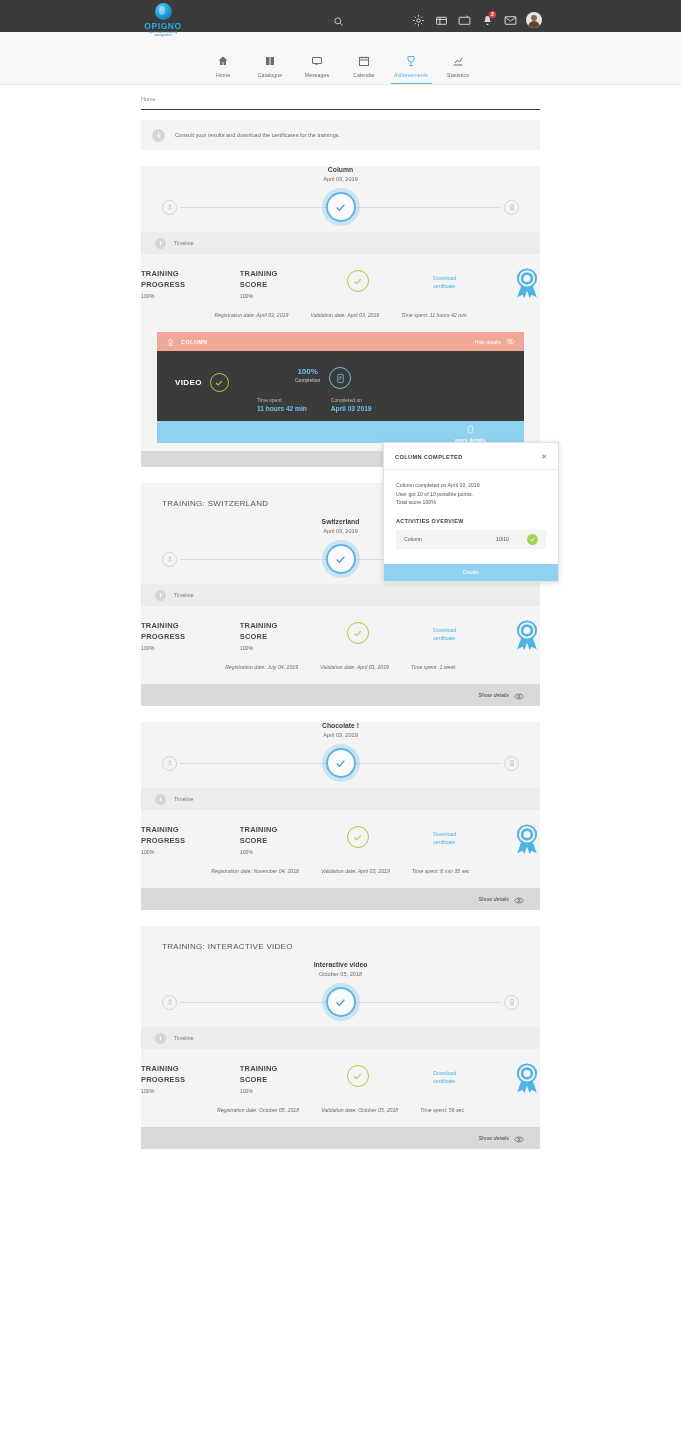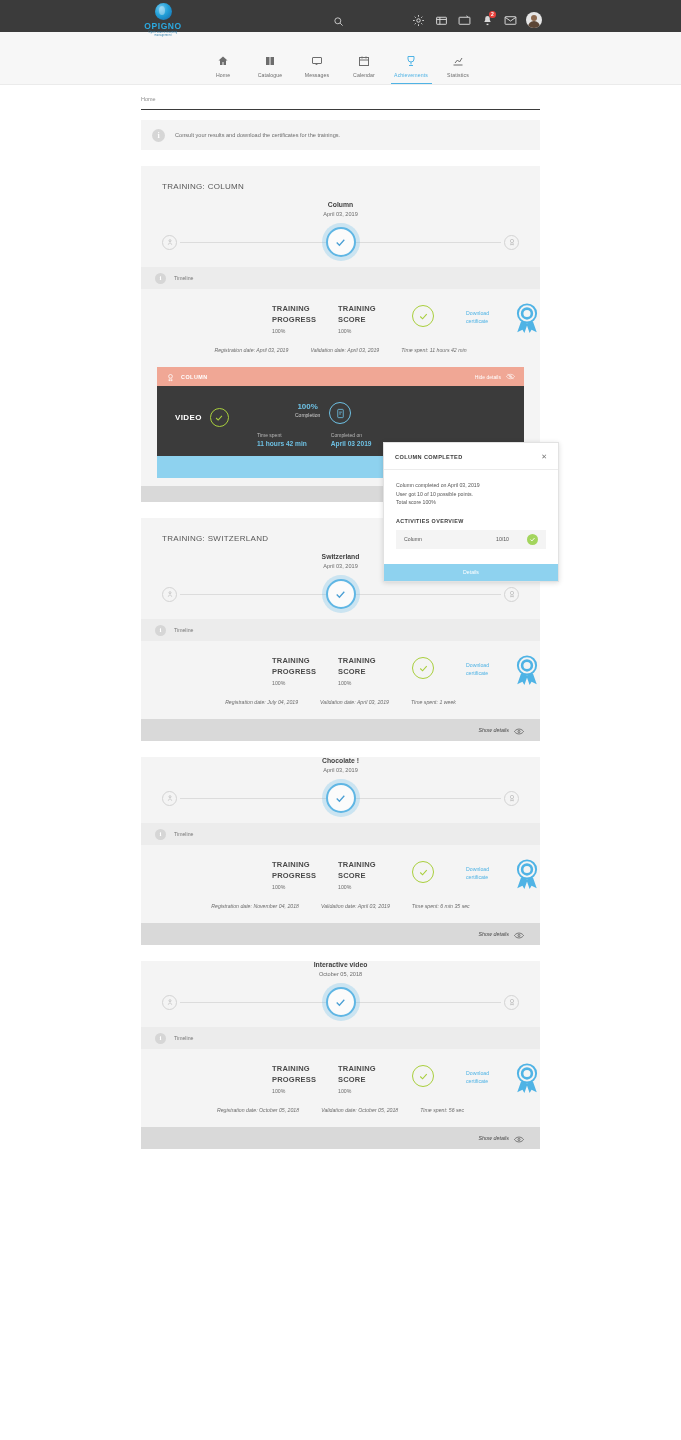--- a/index.html
+++ b/index.html
@@ -233,21 +233,21 @@
     padding-left: 14px;
     gap: 8px;
   }
   .timeline-bar .circle-ico { width: 11px; height: 11px; font-size: 7px; }
   .timeline-bar-label { font-size: 5.2px; color: #777; }
 
   .stats-row {
     display: flex;
     align-items: flex-start;
     padding: 14px 0 0 0;
-    justify-content: flex-end;
+    justify-content: space-between;
     gap: 8px;
   }
   .stat-block { width: 58px; }
   .stat-label {
     font-size: 7.5px; font-weight: bold;
     color: #4a4a4a; line-height: 11px; letter-spacing: .2px;
   }
   .stat-value { font-size: 5.2px; color: #6c6c6c; margin-top: 3px; }
   .check-green {
     width: 22px; height: 22px; border-radius: 50%;
@@ -490,21 +490,20 @@
 
   <div class="breadcrumb">Home</div>
   <div class="title-rule"></div>
 
   <div class="info-banner">
     <span class="circle-ico">i</span>
     <span class="info-text">Consult your results and download the certificates for the trainings.</span>
   </div>
 
   <div class="card">
-    <div class="card-title">TRAINING: COLUMN</div>
     <div class="course-head">
       <div class="course-name">Column</div>
       <div class="course-date">April 03, 2019</div>
     </div>
 
     <div class="timeline-row">
       <div class="tl-line"></div>
       <div class="tl-node">
         <svg width="8" height="8" viewBox="0 0 24 24" fill="none" stroke="#b6b6b6" stroke-width="2">
           <circle cx="12" cy="8" r="3"></circle>
@@ -767,20 +766,21 @@
       <span>
         <svg width="10" height="7" viewBox="0 0 24 16" fill="none" stroke="#4a4a4a" stroke-width="1.6">
           <path d="M1 8s4-6 11-6 11 6 11 6-4 6-11 6S1 8 1 8z"></path>
             <circle cx="12" cy="8" r="2.5"></circle>
         </svg>
       </span>
     </div>
   </div>
 
   <div class="card">
+    <div class="card-title">TRAINING: INTERACTIVE VIDEO</div>
     <div class="course-head">
       <div class="course-name">Interactive video</div>
       <div class="course-date">October 05, 2018</div>
     </div>
     <div class="timeline-row">
       <div class="tl-line"></div>
       <div class="tl-node">
         <svg width="8" height="8" viewBox="0 0 24 24" fill="none" stroke="#b6b6b6" stroke-width="2">
             <circle cx="12" cy="8" r="3"></circle>
             <path d="M7 20c0-3 2.5-5 5-5s5 2 5 5"></path>

